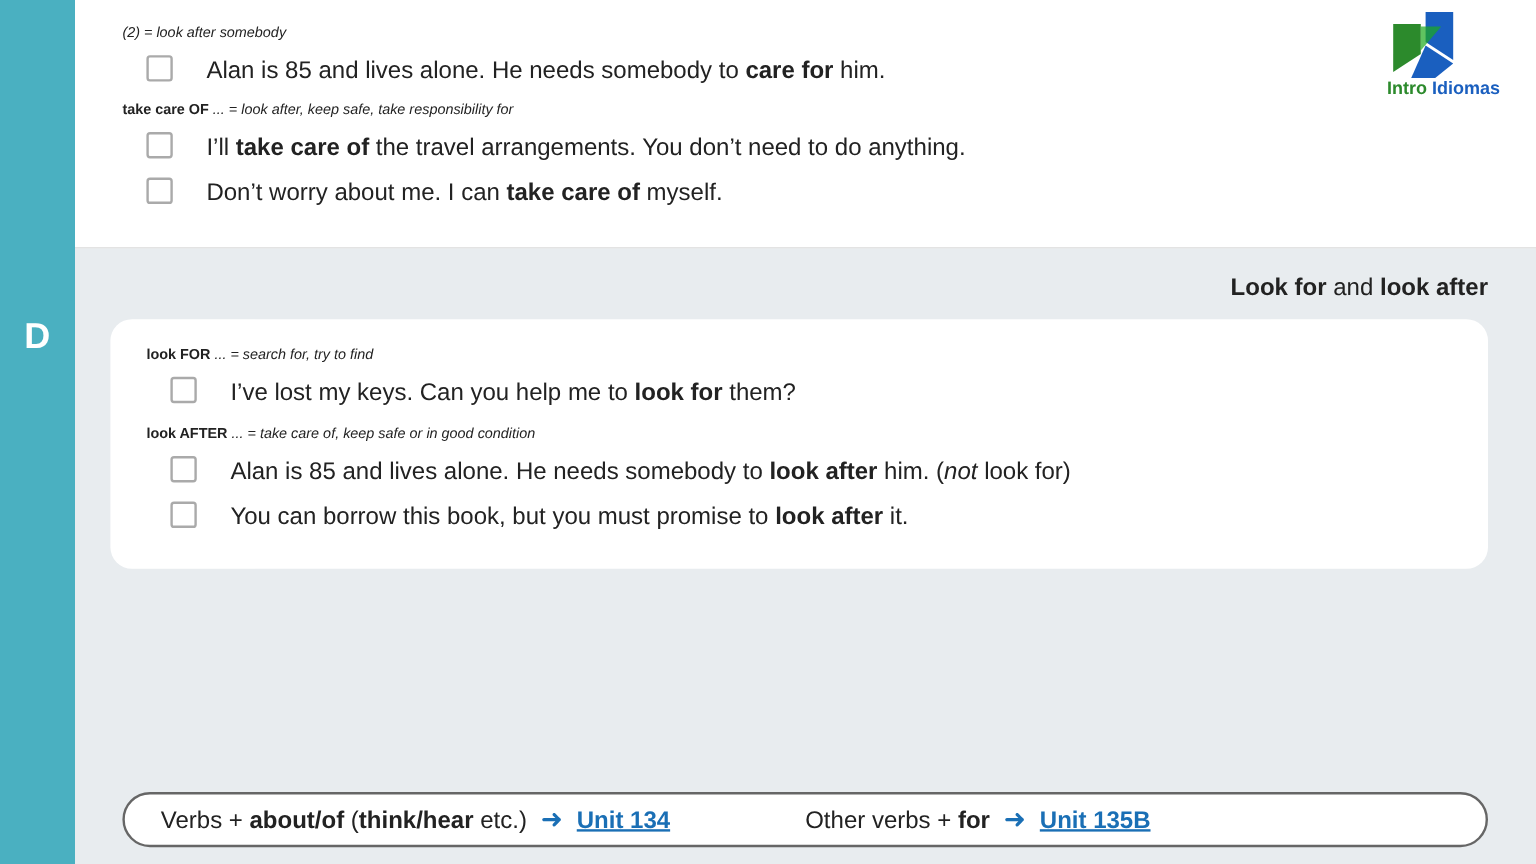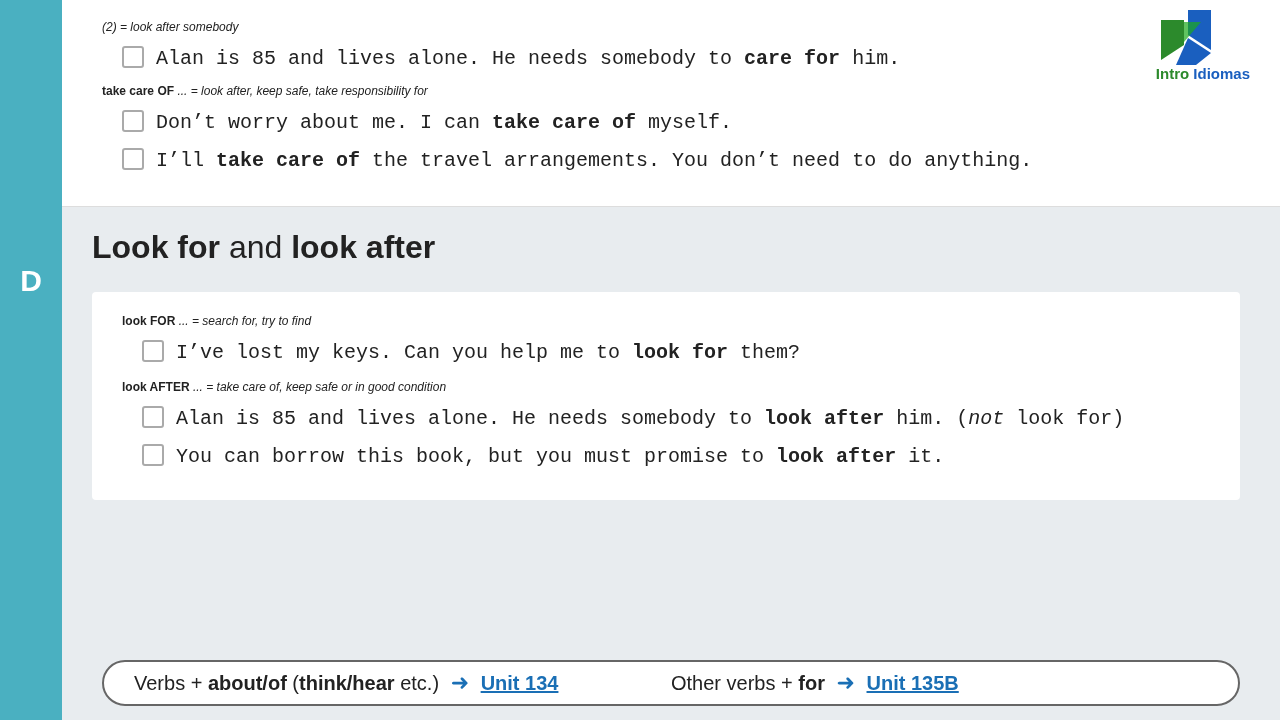--- a/index.html
+++ b/index.html
@@ -84,22 +84,21 @@
     .phrase-line {
       font-size: 12px;
       margin-bottom: 4px;
       line-height: 1.5;
     }
 
     .example-item {
       display: flex;
       align-items: flex-start;
       margin: 8px 0 8px 20px;
-      gap: 12px;
-      font-family: Liberation Mono, monospace;
+      gap: 28px;
     }
 
     .checkbox {
       width: 22px;
       height: 22px;
       border: 2px solid #aaa;
       border-radius: 3px;
       flex-shrink: 0;
       margin-top: 2px;
       background: white;
@@ -113,28 +112,29 @@
     .bold { font-weight: bold; }
     .italic { font-style: italic; }
 
     
     .section-d-area {
       background: #e8ecef;
       padding: 22px 40px 10px 30px;
     }
 
     .section-d-title {
-      font-size: 32px;
+      font-size: 20px;
       font-weight: normal;
-      margin-bottom: 26px;
+      margin-bottom: 14px;
+      text-align: right;
     }
 
     .white-card {
       background: white;
-      border-radius: 4px;
+      border-radius: 18px;
       padding: 20px 30px 20px 30px;
     }
 
     
     .bottom-bar {
       margin-top: auto;
       background: #e8ecef;
       padding: 14px 40px;
       display: flex;
       align-items: center;
@@ -213,28 +213,28 @@
       </div>
     </div>
 
     <div class="phrase-line">
       <span class="bold">take care OF</span><span class="italic"> ...  = look after, keep safe, take responsibility for</span>
     </div>
 
     <div class="example-item">
       <div class="checkbox"></div>
       <div class="example-text">
-        <span>Don’t worry about me.  I can </span><span class="bold">take care of</span><span> myself.</span>
+        <span>I’ll </span><span class="bold">take care of</span><span> the travel arrangements.  You don’t need to do anything.</span>
       </div>
     </div>
 
     <div class="example-item">
       <div class="checkbox"></div>
       <div class="example-text">
-        <span>I’ll </span><span class="bold">take care of</span><span> the travel arrangements.  You don’t need to do anything.</span>
+        <span>Don’t worry about me.  I can </span><span class="bold">take care of</span><span> myself.</span>
       </div>
     </div>
   </div>
 
   <div class="section-d-area">
     <div class="section-d-title">
       <span class="bold">Look for</span><span> and </span><span class="bold">look after</span>
     </div>
 
     <div class="white-card">

